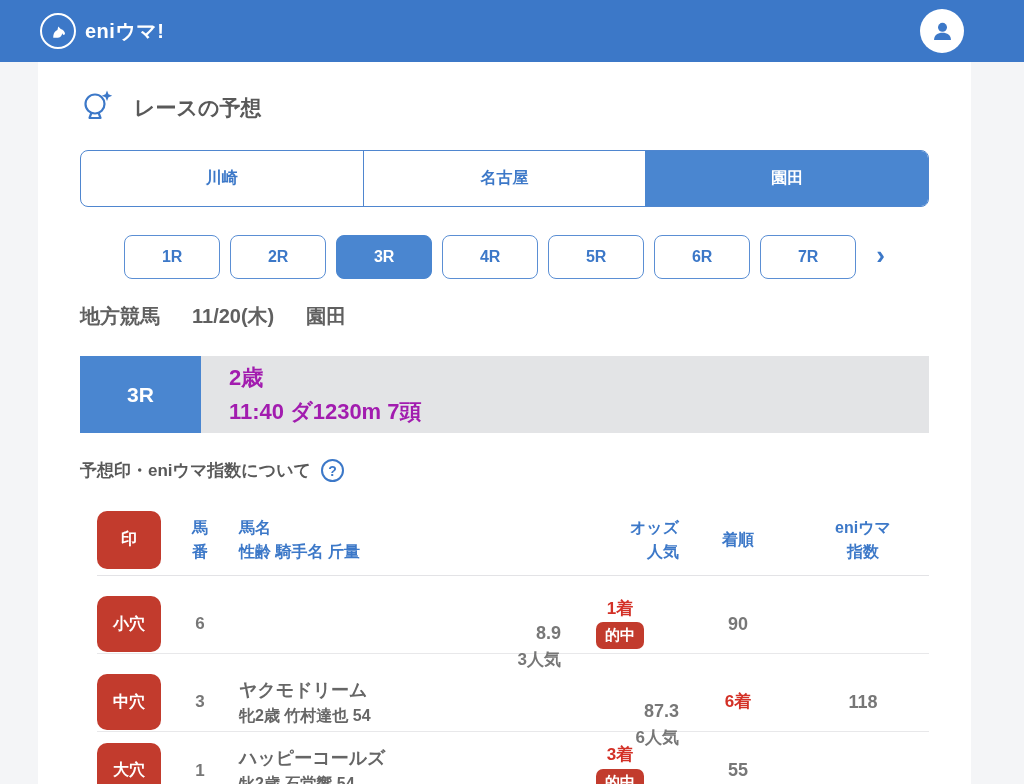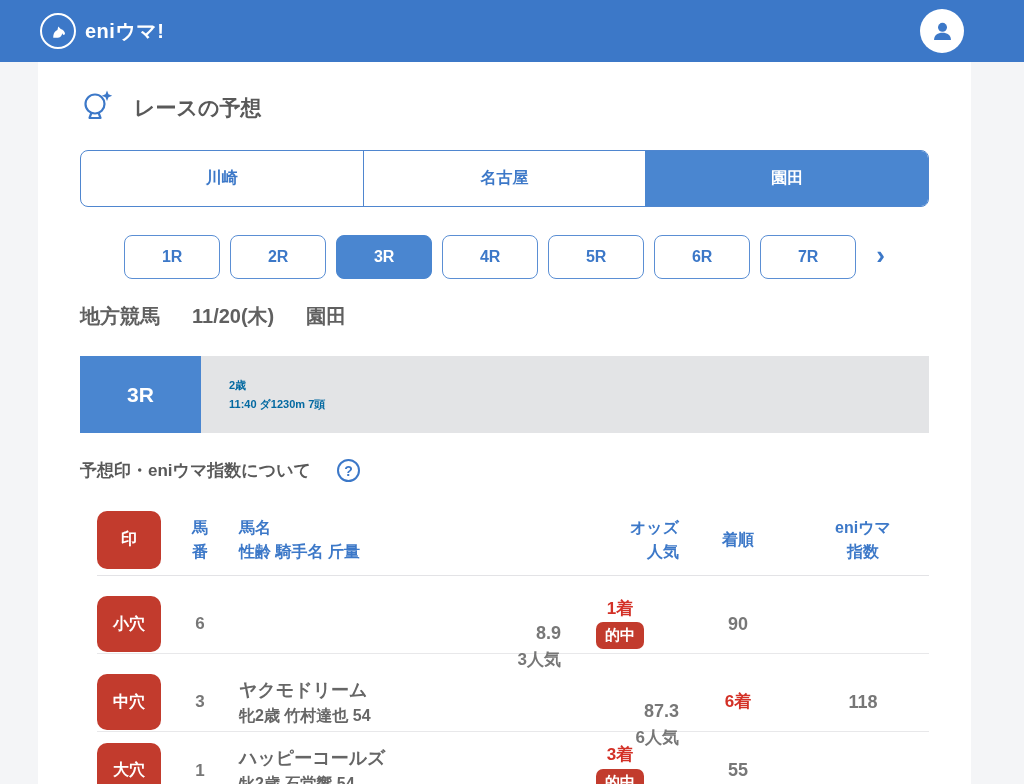--- a/index.html
+++ b/index.html
@@ -44,24 +44,24 @@
 
   
   .race-meta { margin-top:24px; display:flex; gap:32px;
     font-size:20px; font-weight:bold; color:#606060; }
 
   
   .race-info { margin-top:26px; height:77px; display:flex; background:#e3e4e6; }
   .race-no { width:121px; background:#4a86d0; color:#fff; font-size:21px;
     font-weight:bold; display:flex; align-items:center; justify-content:center; }
   .race-details { padding-left:28px; display:flex; flex-direction:column;
-    justify-content:center; gap:4px; color:#0369a1; font-weight:bold; font-size:11px; }
-
-  
-  .about-row { margin-top:26px; display:flex; align-items:center; gap:26px; }
+    justify-content:center; gap:4px; color:#a21caf; font-weight:bold; font-size:22px; }
+
+  
+  .about-row { margin-top:26px; display:flex; align-items:center; gap:10px; }
   .about-label { font-size:17px; font-weight:bold; color:#595959; }
   .help-icon { width:23px; height:23px; border:2px solid #3c78c8; border-radius:50%;
     color:#3c78c8; font-size:14px; font-weight:bold; display:flex;
     align-items:center; justify-content:center; cursor:pointer; }
 
   
   .table { margin-top:22px; margin-left:17px; }
   .trow { display:grid;
     grid-template-columns:64px 78px 1fr 118px 118px 132px;
     align-items:center; border-bottom:1px solid #e8e8ea; }

